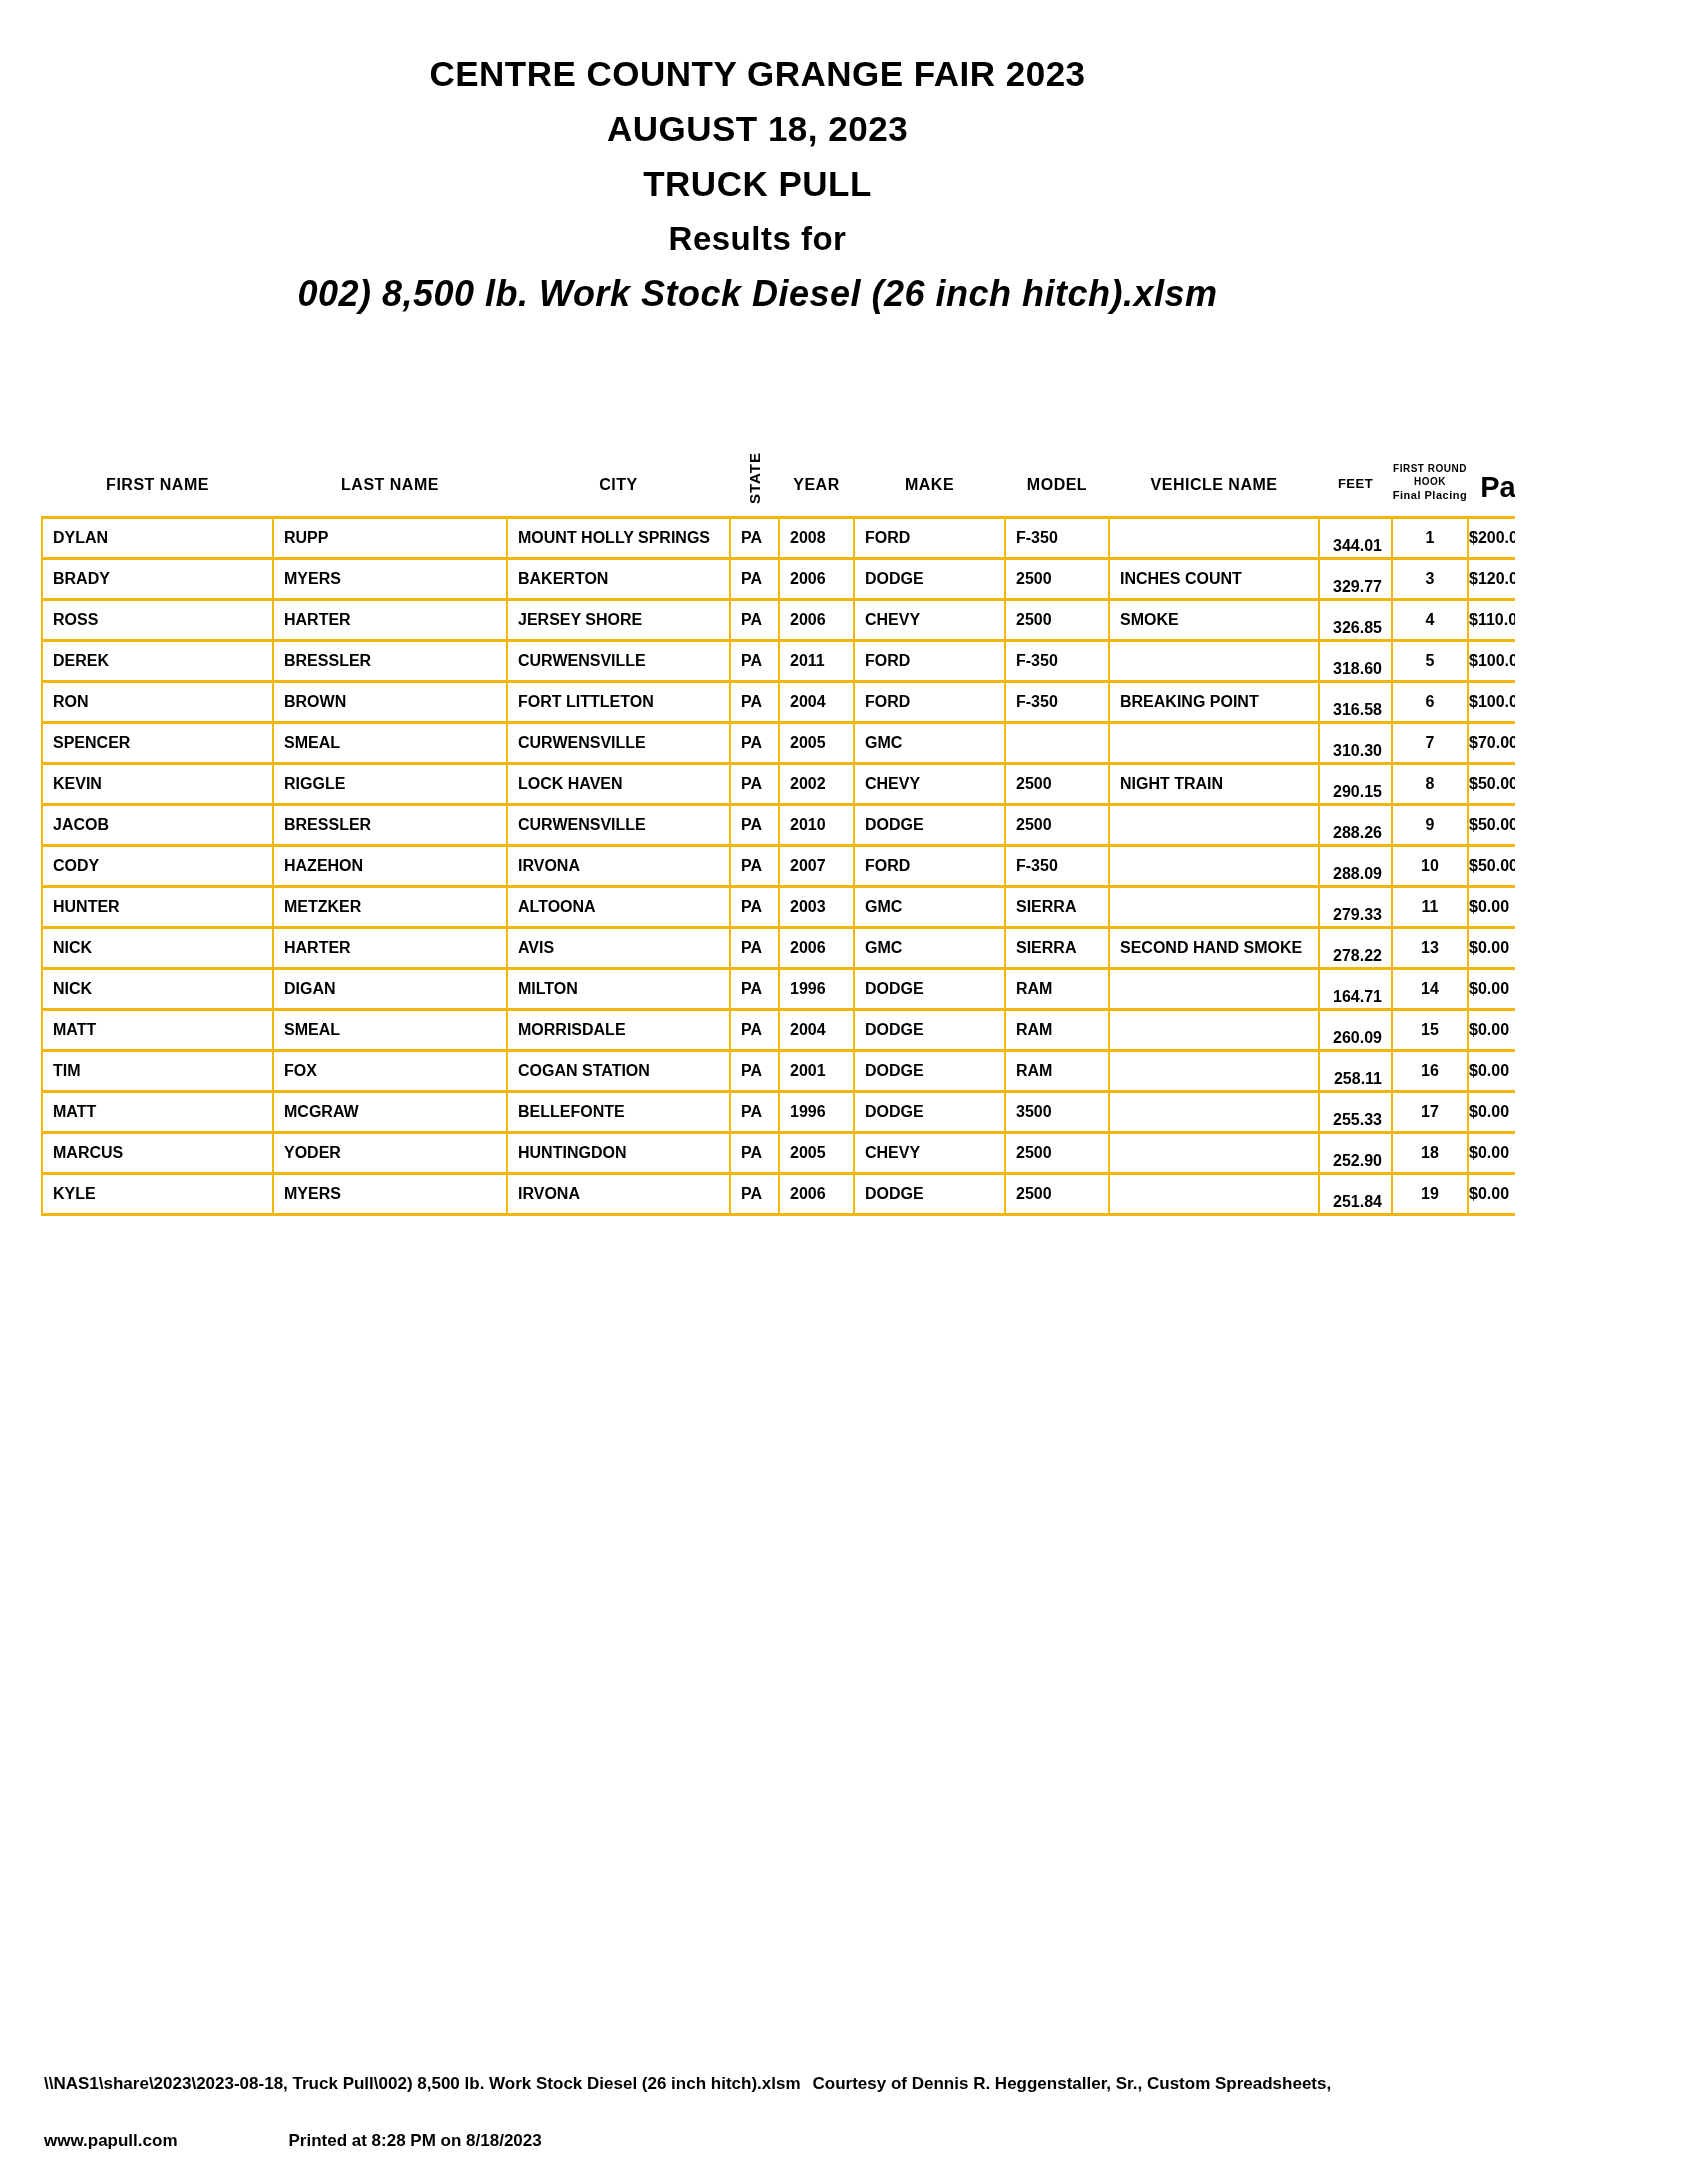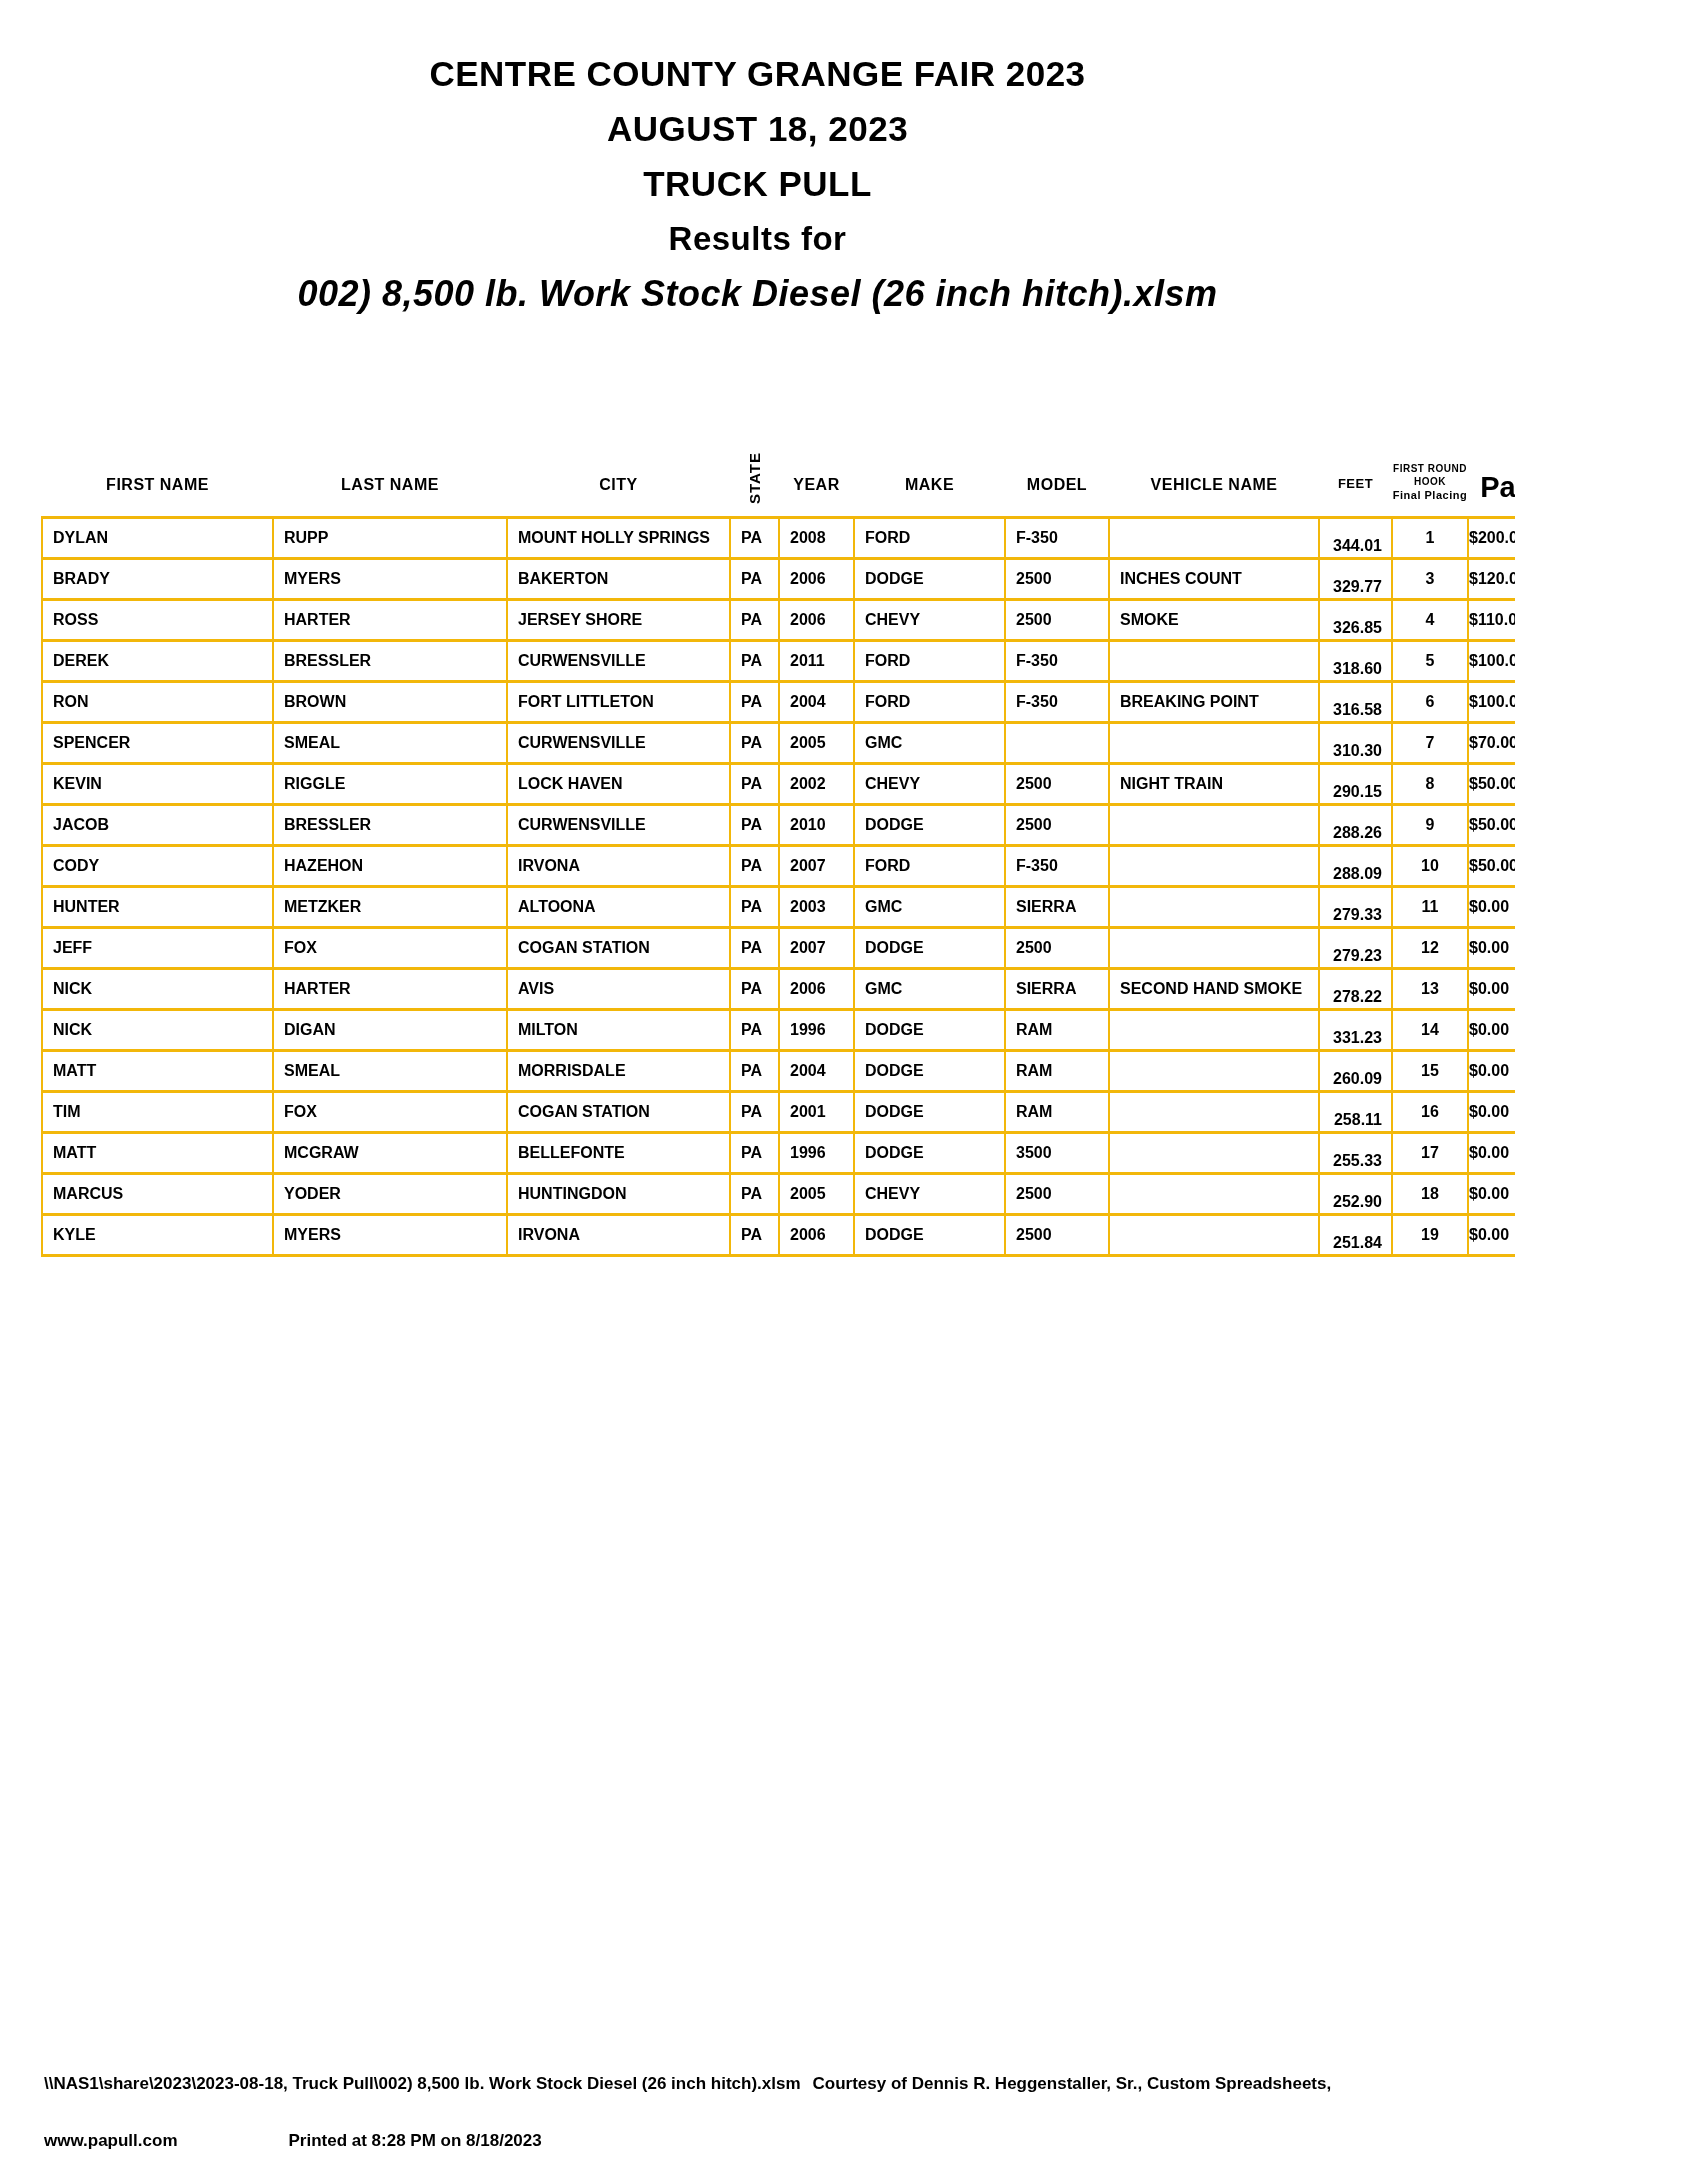--- a/index.html
+++ b/index.html
@@ -269,33 +269,20 @@
             <td class="c3">PA</td>
             <td class="c4">2003</td>
             <td class="c5">GMC</td>
             <td class="c6">SIERRA</td>
             <td class="c7"></td>
             <td class="c8">279.33</td>
             <td class="c9">11</td>
             <td class="c10">$0.00</td>
           </tr>
           <tr>
-            <td class="c0">JEFF</td>
-            <td class="c1">FOX</td>
-            <td class="c2">COGAN STATION</td>
-            <td class="c3">PA</td>
-            <td class="c4">2007</td>
-            <td class="c5">DODGE</td>
-            <td class="c6">2500</td>
-            <td class="c7"></td>
-            <td class="c8">279.23</td>
-            <td class="c9">12</td>
-            <td class="c10">$0.00</td>
-          </tr>
-          <tr>
             <td class="c0">NICK</td>
             <td class="c1">HARTER</td>
             <td class="c2">AVIS</td>
             <td class="c3">PA</td>
             <td class="c4">2006</td>
             <td class="c5">GMC</td>
             <td class="c6">SIERRA</td>
             <td class="c7">SECOND HAND SMOKE</td>
             <td class="c8">278.22</td>
             <td class="c9">13</td>
@@ -303,21 +290,21 @@
           </tr>
           <tr>
             <td class="c0">NICK</td>
             <td class="c1">DIGAN</td>
             <td class="c2">MILTON</td>
             <td class="c3">PA</td>
             <td class="c4">1996</td>
             <td class="c5">DODGE</td>
             <td class="c6">RAM</td>
             <td class="c7"></td>
-            <td class="c8">331.23</td>
+            <td class="c8">164.71</td>
             <td class="c9">14</td>
             <td class="c10">$0.00</td>
           </tr>
           <tr>
             <td class="c0">MATT</td>
             <td class="c1">SMEAL</td>
             <td class="c2">MORRISDALE</td>
             <td class="c3">PA</td>
             <td class="c4">2004</td>
             <td class="c5">DODGE</td>

